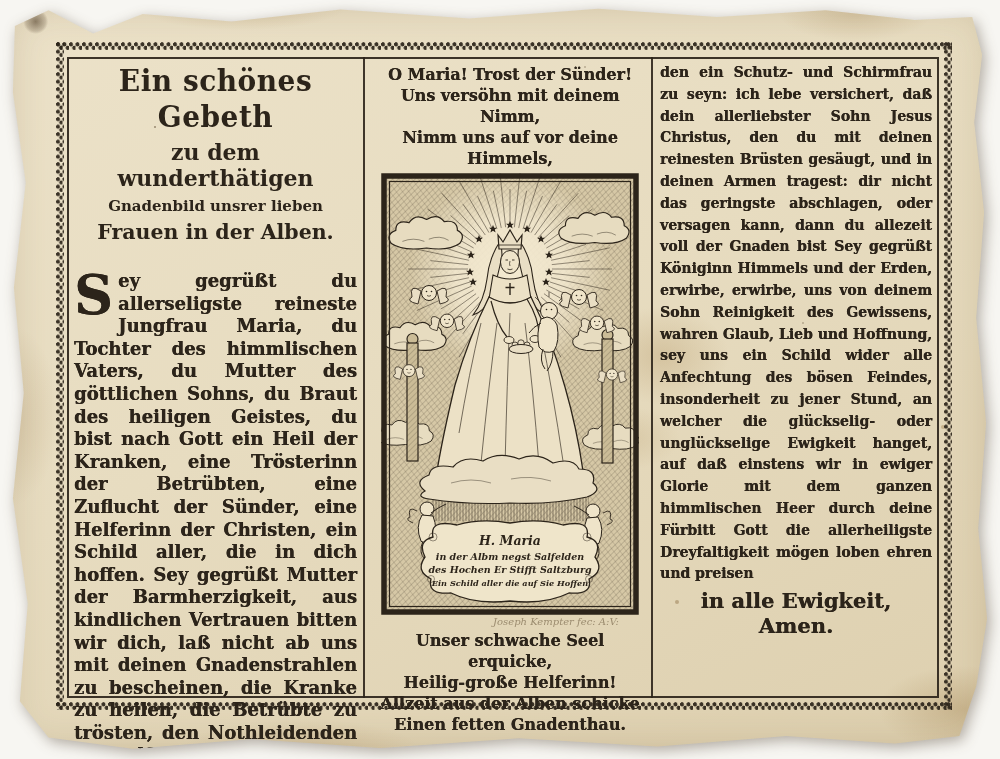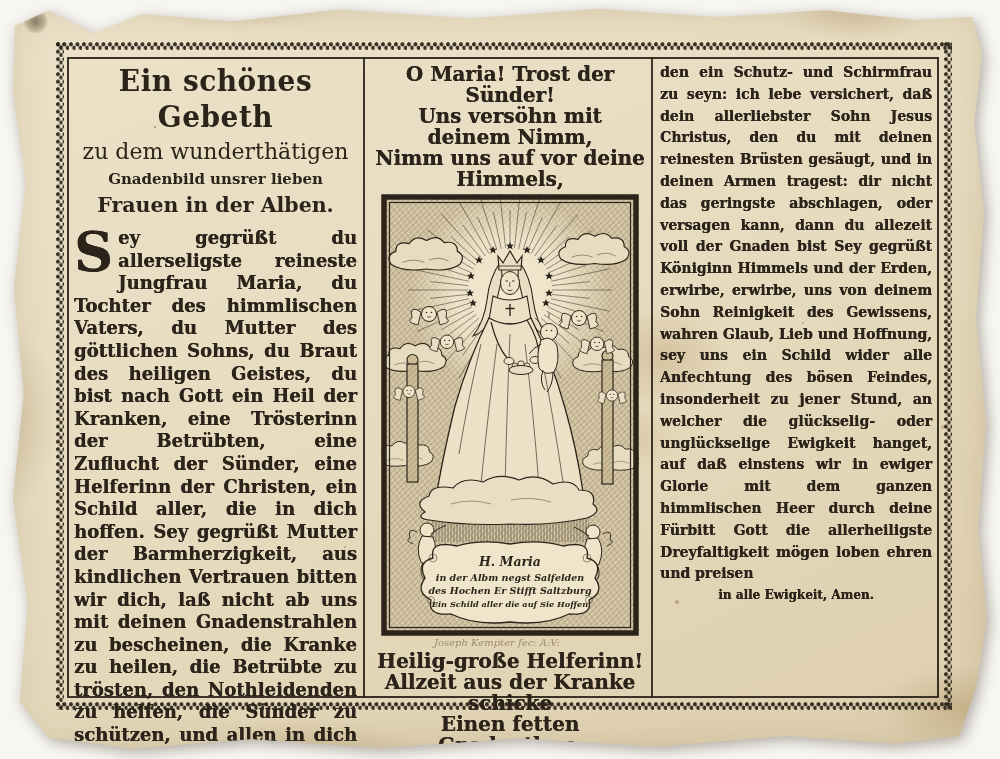--- a/index.html
+++ b/index.html
@@ -44,32 +44,32 @@
   .rule-box{position:absolute;left:63px;top:55px;width:872px;height:641px;border:2px solid var(--ink);opacity:.92;}
   .divider{position:absolute;top:55px;height:641px;width:2.2px;background:var(--ink);opacity:.9;}
   .divider-1{left:359px;}
   .divider-2{left:647px;}
   
   .col{position:absolute;top:60px;}
   .col-left{left:70px;width:283px;height:634px;}
   .col-mid{left:371px;width:270px;height:634px;}
   .col-right{left:656px;width:272px;height:634px;}
   .t1{font-size:28px;font-weight:700;text-align:center;letter-spacing:.5px;margin-top:4px;transform:scaleY(1.08);}
-  .t2{font-size:22px;font-weight:400;text-align:center;margin-top:7px;}
+  .t2{font-size:22px;font-weight:700;text-align:center;margin-top:7px;}
   .t3{font-size:15px;font-weight:700;text-align:center;margin-top:6px;}
-  .t4{font-size:20.5px;font-weight:700;text-align:center;margin-top:5px;margin-bottom:10px;}
+  .t4{font-size:20.5px;font-weight:700;text-align:center;margin-top:5px;margin-bottom:26px;}
   .body-text{font-size:18px;line-height:22.6px;font-weight:700;text-align:justify;text-shadow:.3px 0 0 currentColor;}
   .col-right .body-text{font-size:14px;line-height:21.8px;}
   .dropcap{float:left;font-size:54px;line-height:.82;font-weight:700;padding:3px 5px 0 0;}
-  .amen{font-size:12px;font-weight:700;text-align:center;margin-top:3px;text-shadow:.3px 0 0 currentColor;}
-  .verse{font-size:20px;font-weight:700;text-align:center;line-height:21px;text-shadow:.25px 0 0 currentColor;}
+  .amen{font-size:21px;font-weight:700;text-align:center;margin-top:3px;text-shadow:.3px 0 0 currentColor;}
+  .verse{font-size:16px;font-weight:700;text-align:center;line-height:21px;text-shadow:.25px 0 0 currentColor;}
   .verse-top{margin-top:2px;}
   .verse .ind{display:block;}
   .engraving{display:block;margin:4px auto 0 auto;}
-  .signature{font-size:10px;font-style:italic;color:rgba(95,76,50,.55);text-align:center;margin:1px 26px 1px 0;height:13px;}
+  .signature{font-size:10px;font-style:italic;color:rgba(95,76,50,.55);text-align:right;margin:1px 26px 1px 0;height:13px;}
   .verse-bottom{margin-top:1px;}
 </style>
 </head>
 <body>
 
 <div class="stage">
   <div class="paper-wrap">
     <div class="paper">
       <div class="specks"></div>
 
@@ -311,22 +311,23 @@
             <text x="129" y="413" text-anchor="middle" font-size="8.2" font-style="italic" font-weight="600" fill="#2c241a">Ein Schild aller die auf Sie Hoffen</text>
           </g>
 
           <rect x="3" y="3" width="252" height="436" fill="none" stroke="#2c241a" stroke-width="5.5"></rect>
           <rect x="8.5" y="8.5" width="241" height="425" fill="none" stroke="#2c241a" stroke-width="1.2"></rect>
         </svg>
 
         <div class="signature">Joseph Kempter fec: A:V:</div>
 
         <div class="verse verse-bottom">
+          <span class="ind">Unser schwache Seel erquicke,</span>
           <span class="ind">Heilig-große Helferinn!</span>
-          <span class="ind">Allzeit aus der Kranke schicke</span>
+          <span class="ind">Allzeit aus der Alben schicke</span>
           <span class="ind">Einen fetten Gnadenthau.</span>
         </div>
       </div>
 
       <div class="col col-right">
         <p class="body-text">den ein Schutz- und Schirmfrau zu seyn: ich lebe versichert, daß dein allerliebster Sohn Jesus Christus, den du mit deinen reinesten Brüsten gesäugt, und in deinen Armen tragest: dir nicht das geringste abschlagen, oder versagen kann, dann du allezeit voll der Gnaden bist Sey gegrüßt Königinn Himmels und der Erden, erwirbe, erwirbe, uns von deinem Sohn Reinigkeit des Gewissens, wahren Glaub, Lieb und Hoffnung, sey uns ein Schild wider alle Anfechtung des bösen Feindes, insonderheit zu jener Stund, an welcher die glückselig- oder unglückselige Ewigkeit hanget, auf daß einstens wir in ewiger Glorie mit dem ganzen himmlischen Heer durch deine Fürbitt Gott die allerheiligste Dreyfaltigkeit mögen loben ehren und preisen</p>
         <p class="amen">in alle Ewigkeit, Amen.</p>
       </div>
 
     </div>

